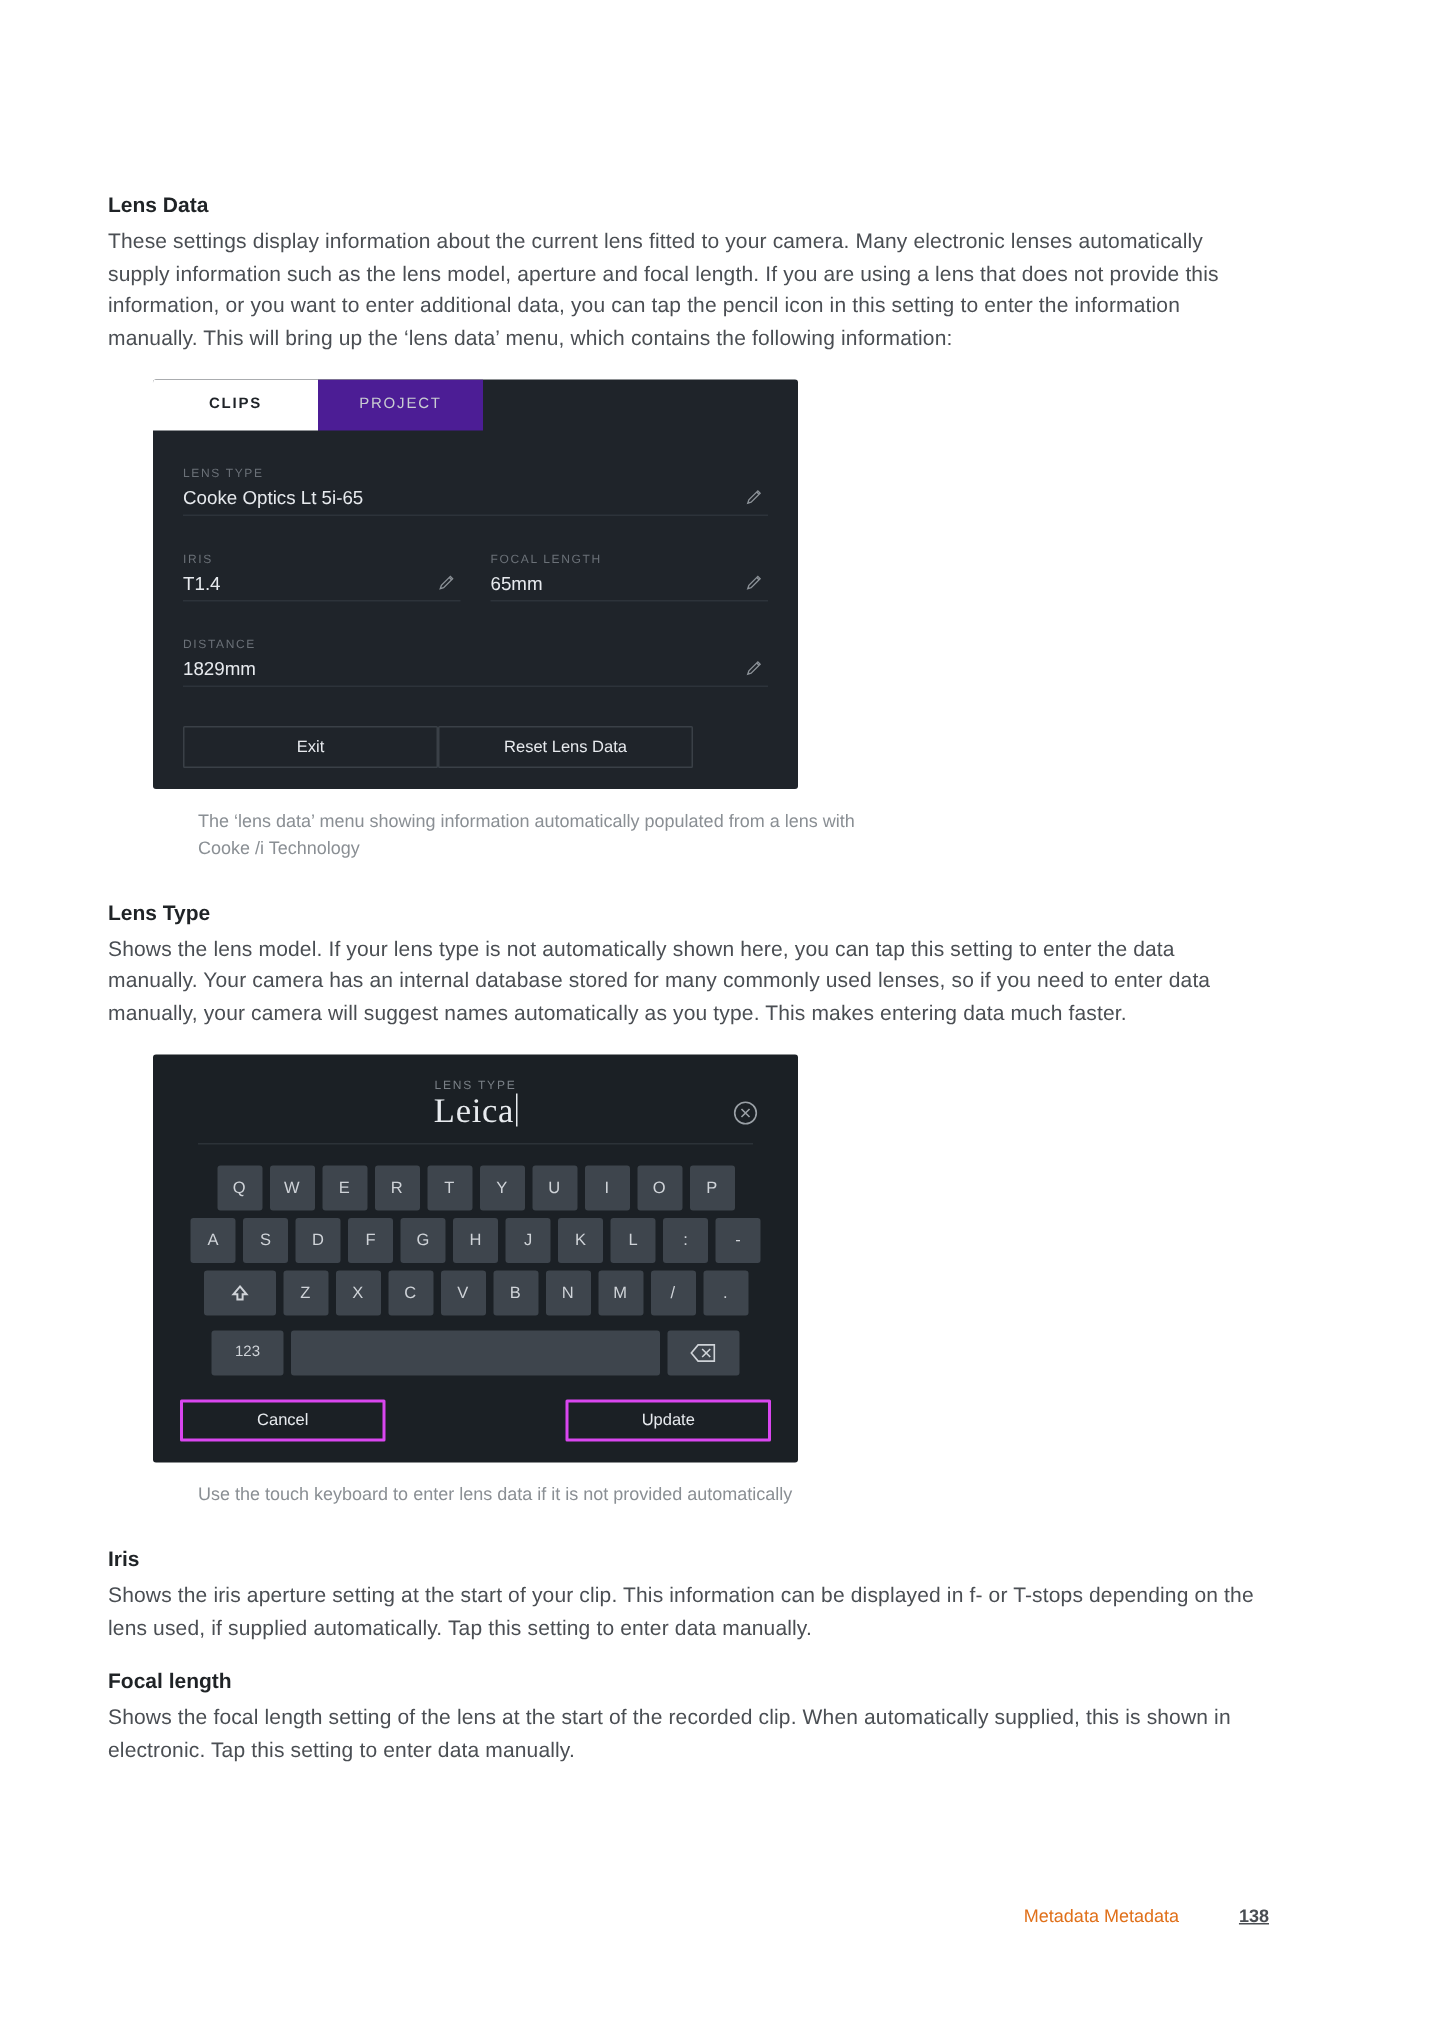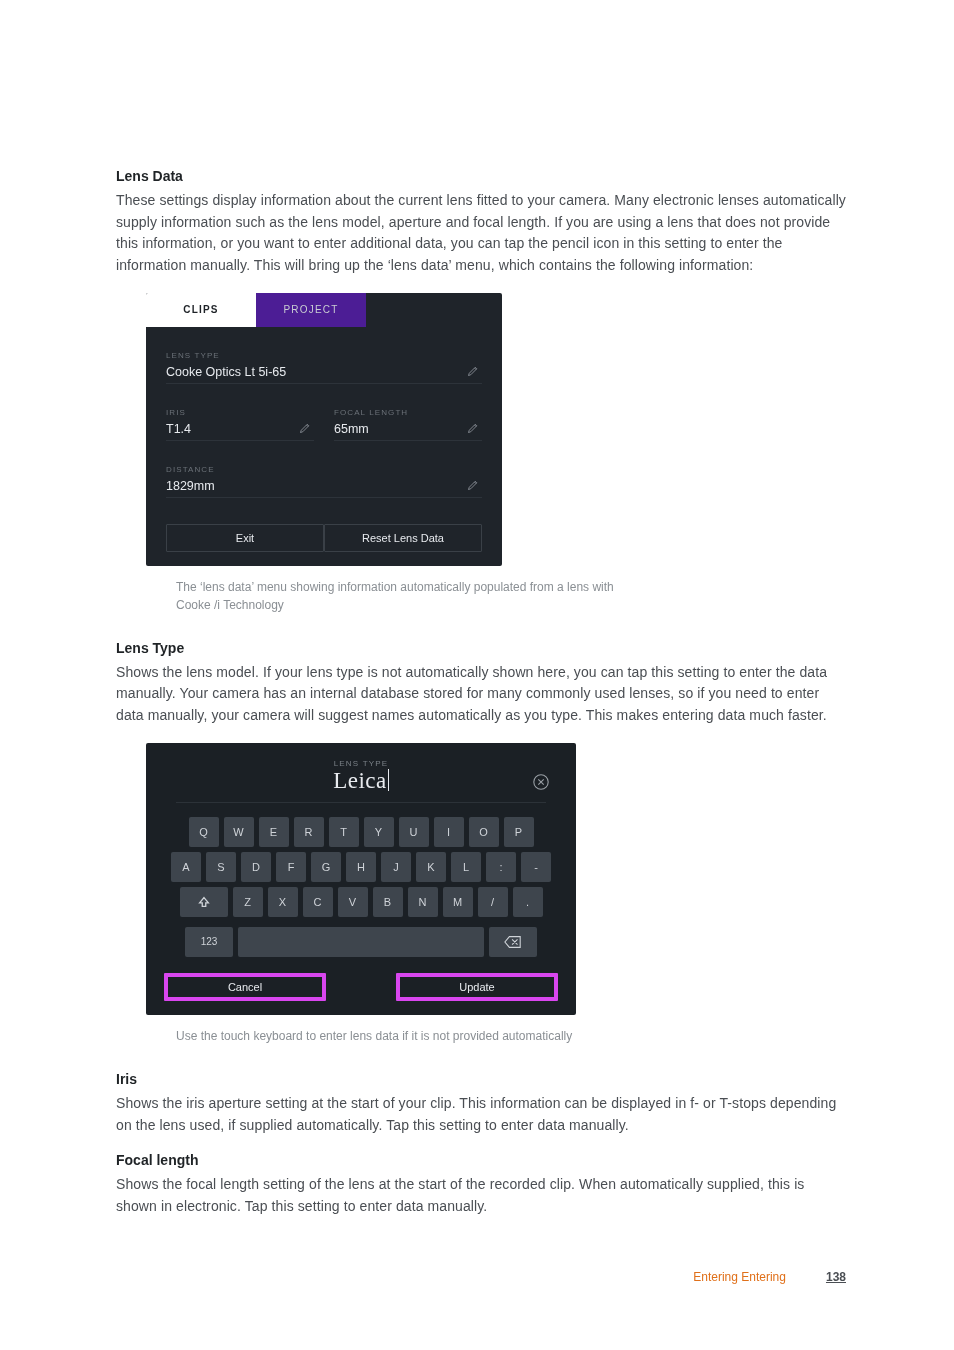--- a/index.html
+++ b/index.html
@@ -1,24 +1,24 @@
 <!DOCTYPE html>
 <html><head>
 <meta charset="utf-8">
 <style>
   * { box-sizing: border-box; margin: 0; padding: 0; }
   html, body { width: 954px; height: 1350px; background: #fff; font-family: "Helvetica Neue", Arial, sans-serif; color: #3b3e42; }
-  .page { padding: 128px 108px 0 116px; margin-top: 40px; }
+  .page { padding: 128px 108px 0 72px; }
   .h-strong { font-weight: 700; font-size: 14px; color: #1f2326; margin-bottom: 6px; }
   .body-text { font-size: 14px; line-height: 1.55; color: #4a4e53; letter-spacing: 0.1px; margin-bottom: 16px; }
   .caption { font-size: 12px; line-height: 1.5; color: #8a8f94; margin: 12px 0 26px 30px; max-width: 440px; }
   .figure-wrap { margin: 10px 0 0 30px; }
 
   
-  .ld-panel { width: 356px; background: #1f242a; border-radius: 2px; overflow: hidden; font-family: Arial, sans-serif; }
+  .ld-panel { width: 430px; background: #1f242a; border-radius: 2px; overflow: hidden; font-family: Arial, sans-serif; }
   .ld-tabs { display: flex; }
   .ld-tab { flex: 0 0 110px; height: 34px; display: flex; align-items: center; justify-content: center; font-size: 10px; letter-spacing: 1.2px; }
   .ld-tab.active { background: #fff; color: #1e2227; font-weight: 600; }
   .ld-tab.inactive { background: #4c1d95; color: #c9cdd2; }
   .ld-body { padding: 14px 20px 14px; }
   .ld-field { position: relative; margin: 10px 0 14px; }
   .ld-label { font-size: 8px; letter-spacing: 1.1px; color: #6b7178; text-transform: uppercase; margin-bottom: 5px; }
   .ld-value { font-size: 12.5px; color: #e7eaee; }
   .ld-row2 { display: flex; gap: 20px; }
   .ld-row2 .ld-field { flex: 1 1 0; }
@@ -40,21 +40,21 @@
   .kb-row { display: flex; gap: 5px; }
   .key { width: 30px; height: 30px; background: #3e454d; color: #cfd3d8; font-size: 11px; display: flex; align-items: center; justify-content: center; border-radius: 2px; cursor: pointer; }
   .key.wide { width: 48px; }
   .key.shift svg { width: 14px; height: 14px; stroke: #cfd3d8; fill: none; stroke-width: 1.5; }
   .kb-bottom { display: flex; gap: 5px; margin-top: 5px; width: 100%; padding: 0 21px; }
   .key.k123 { width: 48px; font-size: 10px; text-align: center; }
   .key.space { flex: 1 1 auto; }
   .key.back { width: 48px; }
   .key.back svg { width: 18px; height: 14px; stroke: #cfd3d8; fill: none; stroke-width: 1.2; }
   .kb-buttons { display: flex; justify-content: space-between; margin-top: 16px; }
-  .kb-btn { width: 162px; height: 28px; border: 4px solid #d946ef; border-radius: 1px; background: transparent; color: #e7eaee; font-size: 11px; display: flex; align-items: center; justify-content: center; cursor: pointer; }
+  .kb-btn { width: 137px; height: 28px; border: 2px solid #d946ef; border-radius: 1px; background: transparent; color: #e7eaee; font-size: 11px; display: flex; align-items: center; justify-content: center; cursor: pointer; }
 
   
   .footer { position: absolute; width: 954px; top: 1270px; display: flex; justify-content: flex-end; padding-right: 108px; font-size: 12px; gap: 40px; }
   .footer .sec { color: #e0701a; }
   .footer .pg { color: #4a4e53; font-weight: 600; text-decoration: underline; }
 </style>
 </head>
 <body>
 
 <div class="page">
@@ -199,15 +199,15 @@
 
   <div class="h-strong">Iris</div>
   <p class="body-text">Shows the iris aperture setting at the start of your clip. This information can be displayed in f- or T-stops depending on the lens used, if supplied automatically. Tap this setting to enter data manually.</p>
 
   <div class="h-strong">Focal length</div>
   <p class="body-text">Shows the focal length setting of the lens at the start of the recorded clip. When automatically supplied, this is shown in electronic. Tap this setting to enter data manually.</p>
 
 </div>
 
 <div class="footer">
-  <span class="sec">Entering Entering</span>
+  <span class="sec">Metadata Metadata</span>
   <span class="pg">138</span>
 </div>
 
 </body></html>

